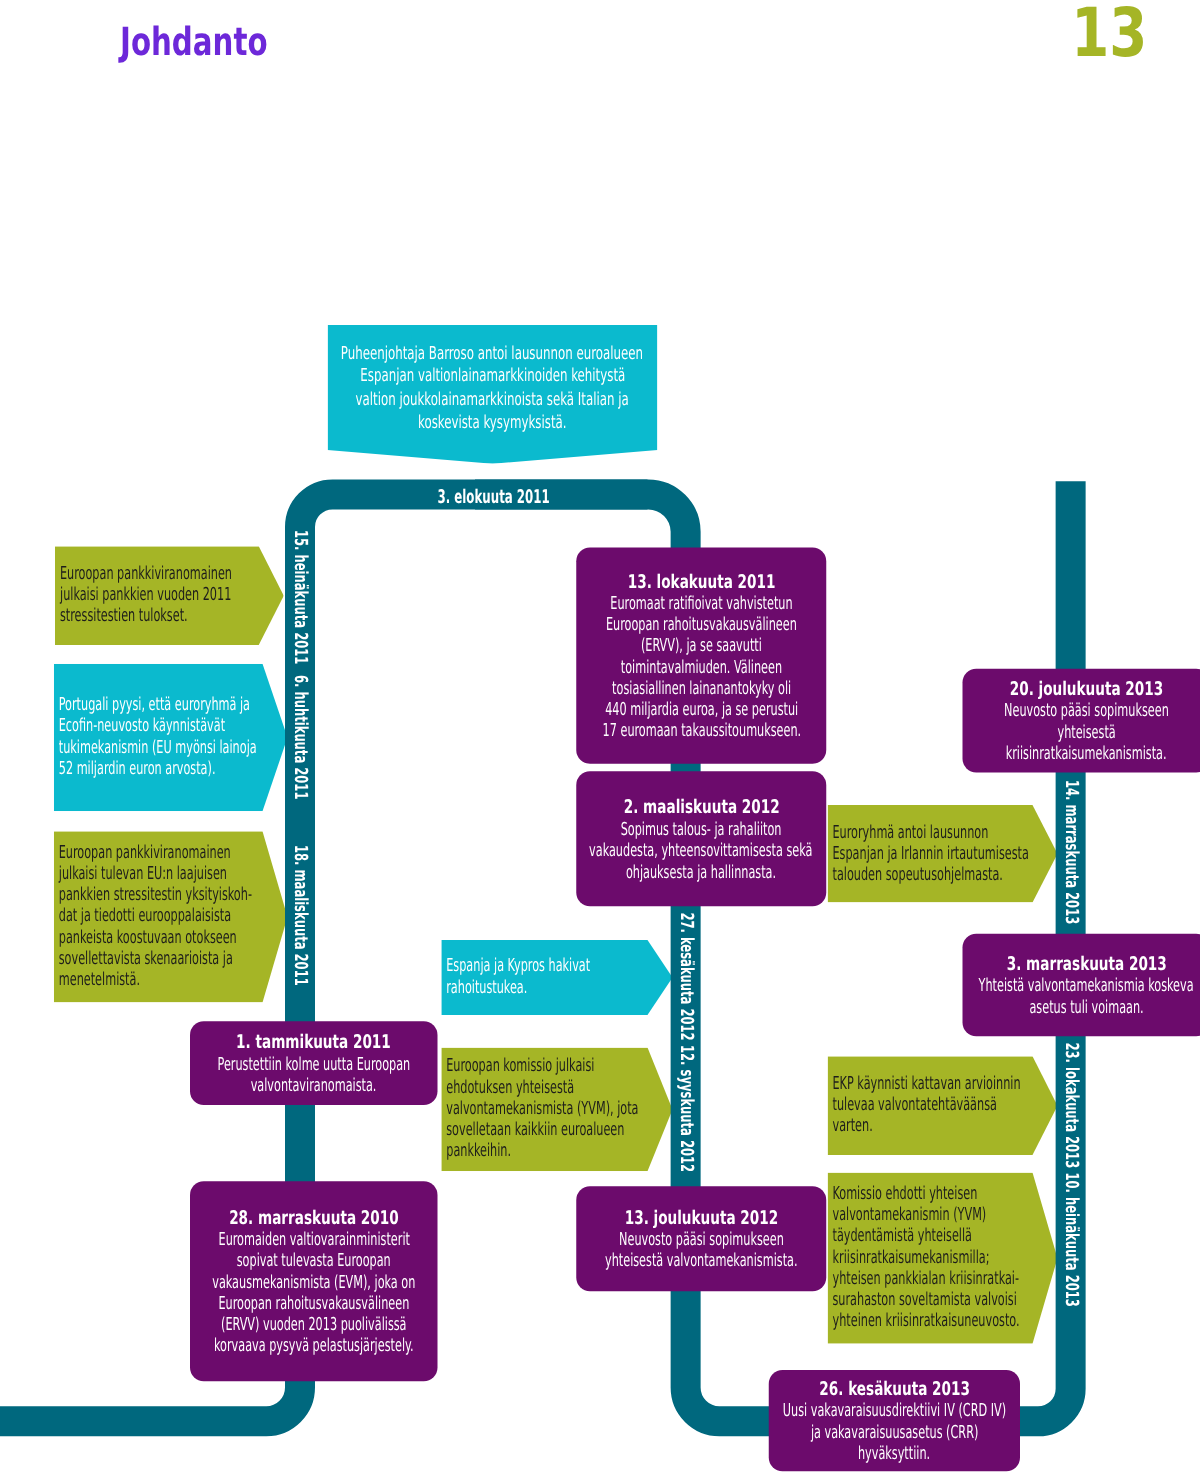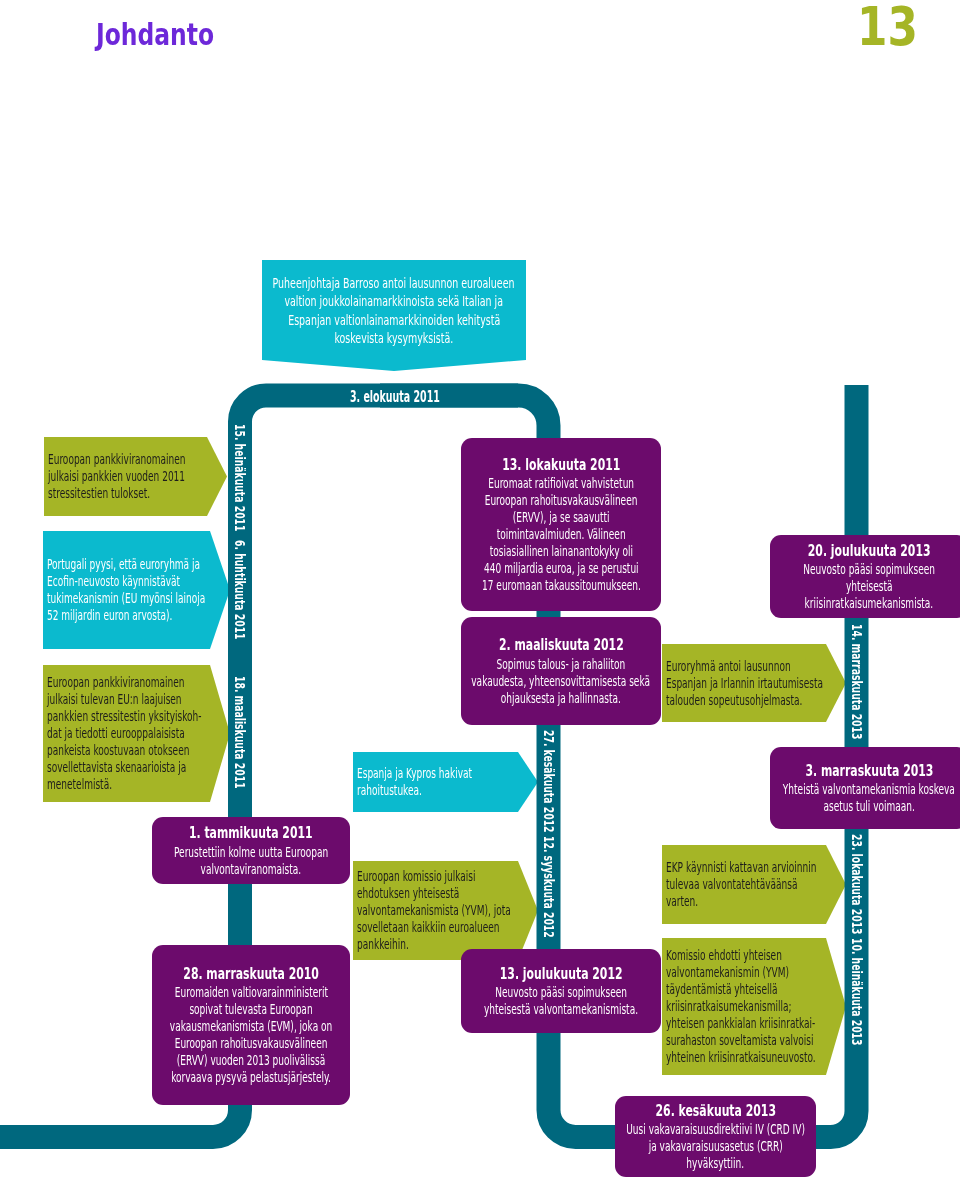--- a/index.html
+++ b/index.html
@@ -42,22 +42,22 @@
 <div class="pagenum"><span>13</span></div>
 <svg class="track" viewBox="0 0 960 1181" width="960" height="1181">
 <g fill="none" stroke="#00687E" stroke-width="24" stroke-linecap="butt">
 <path d="M 518 395.5 L 266 395.5 A 26 26 0 0 0 240 421.5 L 240 1110 A 27 27 0 0 1 213 1137 L -20 1137"></path>
 <path d="M 380 395.5 L 518.5 395.5 A 30 30 0 0 1 548.5 425.5 L 548.5 1110 A 27 27 0 0 0 575.5 1137 L 830 1137 A 26 26 0 0 0 856.5 1111 L 856.5 385"></path>
 </g>
 </svg>
 <div class="hlabel" style="left:350px;top:390px;"><span>3. elokuuta 2011</span></div>
 <div class="callout" style="left:262px;top:260px;width:264px;height:101px;clip-path:polygon(0 0,100% 0,100% 90.10%,50% 100%,0 90.10%);background:#0BBACE;padding-bottom:10px;">
 <div><span class="sxc">Puheenjohtaja Barroso antoi lausunnon euroalueen</span></div>
+<div><span class="sxc">Espanjan valtionlainamarkkinoiden kehitystä</span></div>
 <div><span class="sxc">valtion joukkolainamarkkinoista sekä Italian ja</span></div>
-<div><span class="sxc">Espanjan valtionlainamarkkinoiden kehitystä</span></div>
 <div><span class="sxc">koskevista kysymyksistä.</span></div>
 </div>
 <div class="node arw green" style="left:44px;top:437px;width:183px;height:79px;background:#A5B526;clip-path:polygon(0 0,89.071% 0,100% 50%,89.071% 100%,0 100%);">
   <div class="t">
     <div><span class="sx">Euroopan pankkiviranomainen</span></div>
     <div><span class="sx">julkaisi pankkien vuoden 2011</span></div>
     <div><span class="sx">stressitestien tulokset.</span></div>
   </div>
 </div>
 <div class="node arw cyan" style="left:43px;top:531px;width:187px;height:118px;background:#0BBACE;clip-path:polygon(0 0,89.305% 0,100% 50%,89.305% 100%,0 100%);">
@@ -108,21 +108,21 @@
   <div class="t"><span class="sxc">Sopimus talous- ja rahaliiton</span></div>
   <div class="t"><span class="sxc">vakaudesta, yhteensovittamisesta sekä</span></div>
   <div class="t"><span class="sxc">ohjauksesta ja hallinnasta.</span></div>
 </div>
 <div class="node arw cyan" style="left:353px;top:752px;width:185px;height:60px;background:#0BBACE;clip-path:polygon(0 0,89.189% 0,100% 50%,89.189% 100%,0 100%);">
   <div class="t">
     <div><span class="sx">Espanja ja Kypros hakivat</span></div>
     <div><span class="sx">rahoitustukea.</span></div>
   </div>
 </div>
-<div class="node arw green" style="left:353px;top:838px;width:185px;height:99px;background:#A5B526;clip-path:polygon(0 0,89.189% 0,100% 50%,89.189% 100%,0 100%);margin-top:23px;">
+<div class="node arw green" style="left:353px;top:838px;width:185px;height:99px;background:#A5B526;clip-path:polygon(0 0,89.189% 0,100% 50%,89.189% 100%,0 100%);">
   <div class="t">
     <div><span class="sx">Euroopan komissio julkaisi</span></div>
     <div><span class="sx">ehdotuksen yhteisestä</span></div>
     <div><span class="sx">valvontamekanismista (YVM), jota</span></div>
     <div><span class="sx">sovelletaan kaikkiin euroalueen</span></div>
     <div><span class="sx">pankkeihin.</span></div>
   </div>
 </div>
 <div class="node pbox" style="left:449px;top:949px;width:200px;height:84px;">
   <div class="d"><span class="sxc">13. joulukuuta 2012</span></div>

